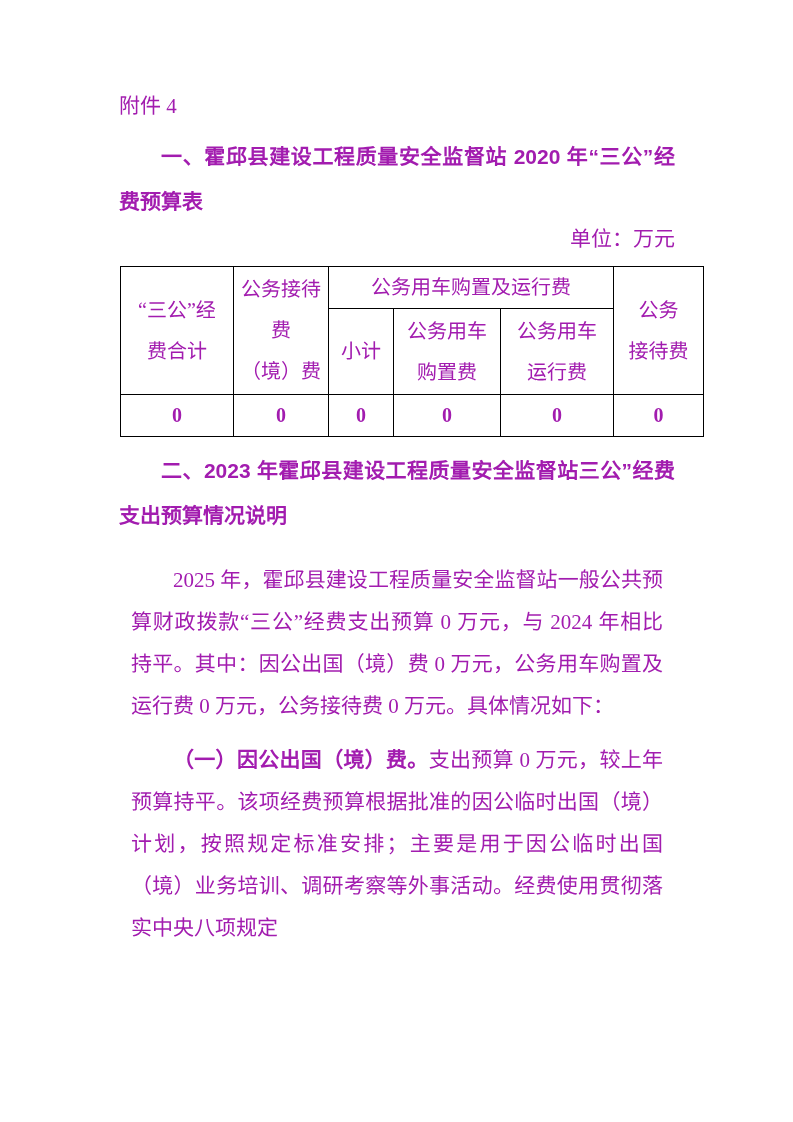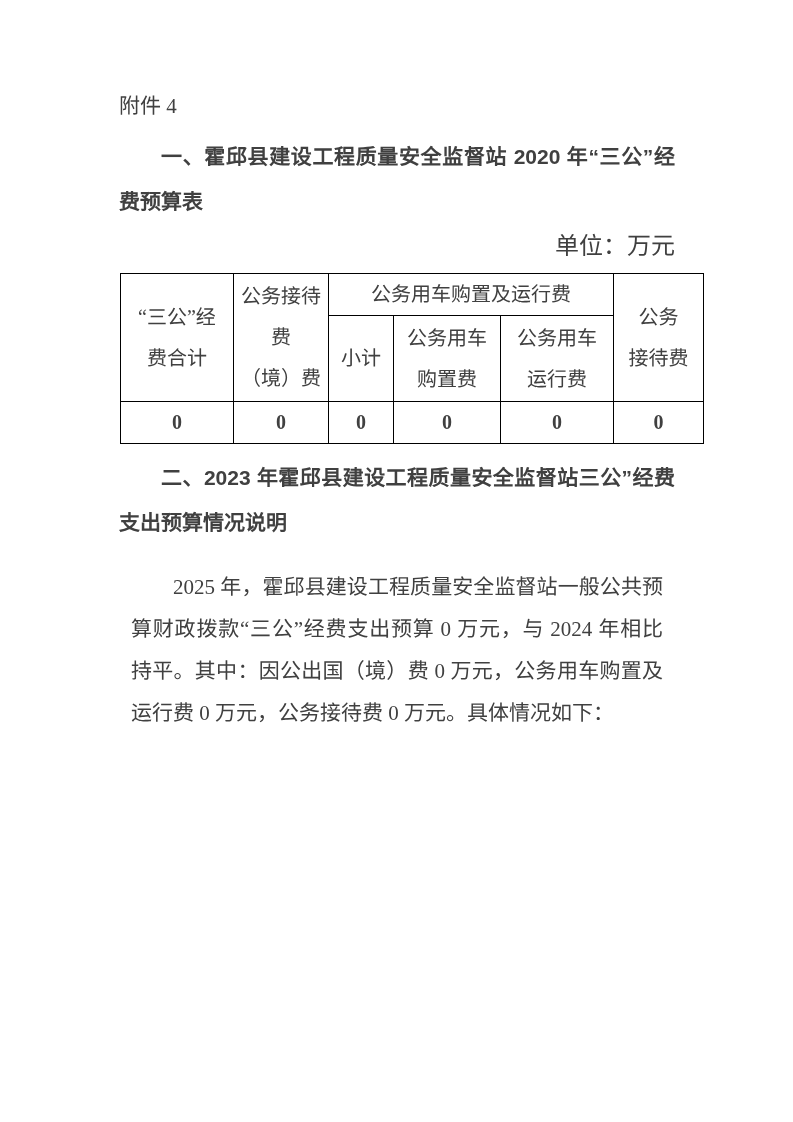--- a/index.html
+++ b/index.html
@@ -6,21 +6,21 @@
     margin: 0;
     padding: 0;
     background: #ffffff;
   }
   .page {
     position: relative;
     width: 793px;
     height: 1120px;
     margin: 0 auto;
     background: #ffffff;
-    color: #404040;
+    color: #a21caf;
     box-sizing: border-box;
     padding: 92px 118px 0 119px;
     font-family: "Liberation Serif", "DejaVu Serif", serif;
     overflow: hidden;
   }
   .attachment {
     font-size: 21px;
     line-height: 29px;
     text-align: left;
   }
@@ -37,22 +37,22 @@
   .section-heading {
     margin: 13px 0 0 0;
     font-family: "Liberation Sans", "DejaVu Sans", sans-serif;
     font-weight: bold;
     font-size: 21px;
     line-height: 45px;
     text-align: justify;
     text-indent: 2em;
   }
   .unit-note {
-    margin-top: 7px;
-    font-size: 24px;
+    margin-top: 0;
+    font-size: 21px;
     line-height: 30px;
     text-align: right;
   }
   table.budget-table {
     margin-top: 12px;
     margin-left: 1px;
     border-collapse: collapse;
     table-layout: fixed;
     width: 583px;
   }
@@ -132,14 +132,17 @@
         <td>0</td>
         <td>0</td>
       </tr>
     </tbody>
   </table>
 
   <h2 class="section-heading section2-heading">二、2023 年霍邱县建设工程质量安全监督站三公”经费支出预算情况说明</h2>
 
   <p class="body-para para-1">2025 年，霍邱县建设工程质量安全监督站一般公共预算财政拨款“三公”经费支出预算 0 万元，与 2024 年相比持平。其中：因公出国（境）费 0 万元，公务用车购置及运行费 0 万元，公务接待费 0 万元。具体情况如下：</p>
 
+  <p class="body-para para-2">
+    <span class="bold-lead">（一）因公出国（境）费。</span><span>支出预算 0 万元，较上年预算持平。该项经费预算根据批准的因公临时出国（境）计划，按照规定标准安排；主要是用于因公临时出国（境）业务培训、调研考察等外事活动。经费使用贯彻落实中央八项规定</span>
+  </p>
 
 </div>
 
 </body></html>

